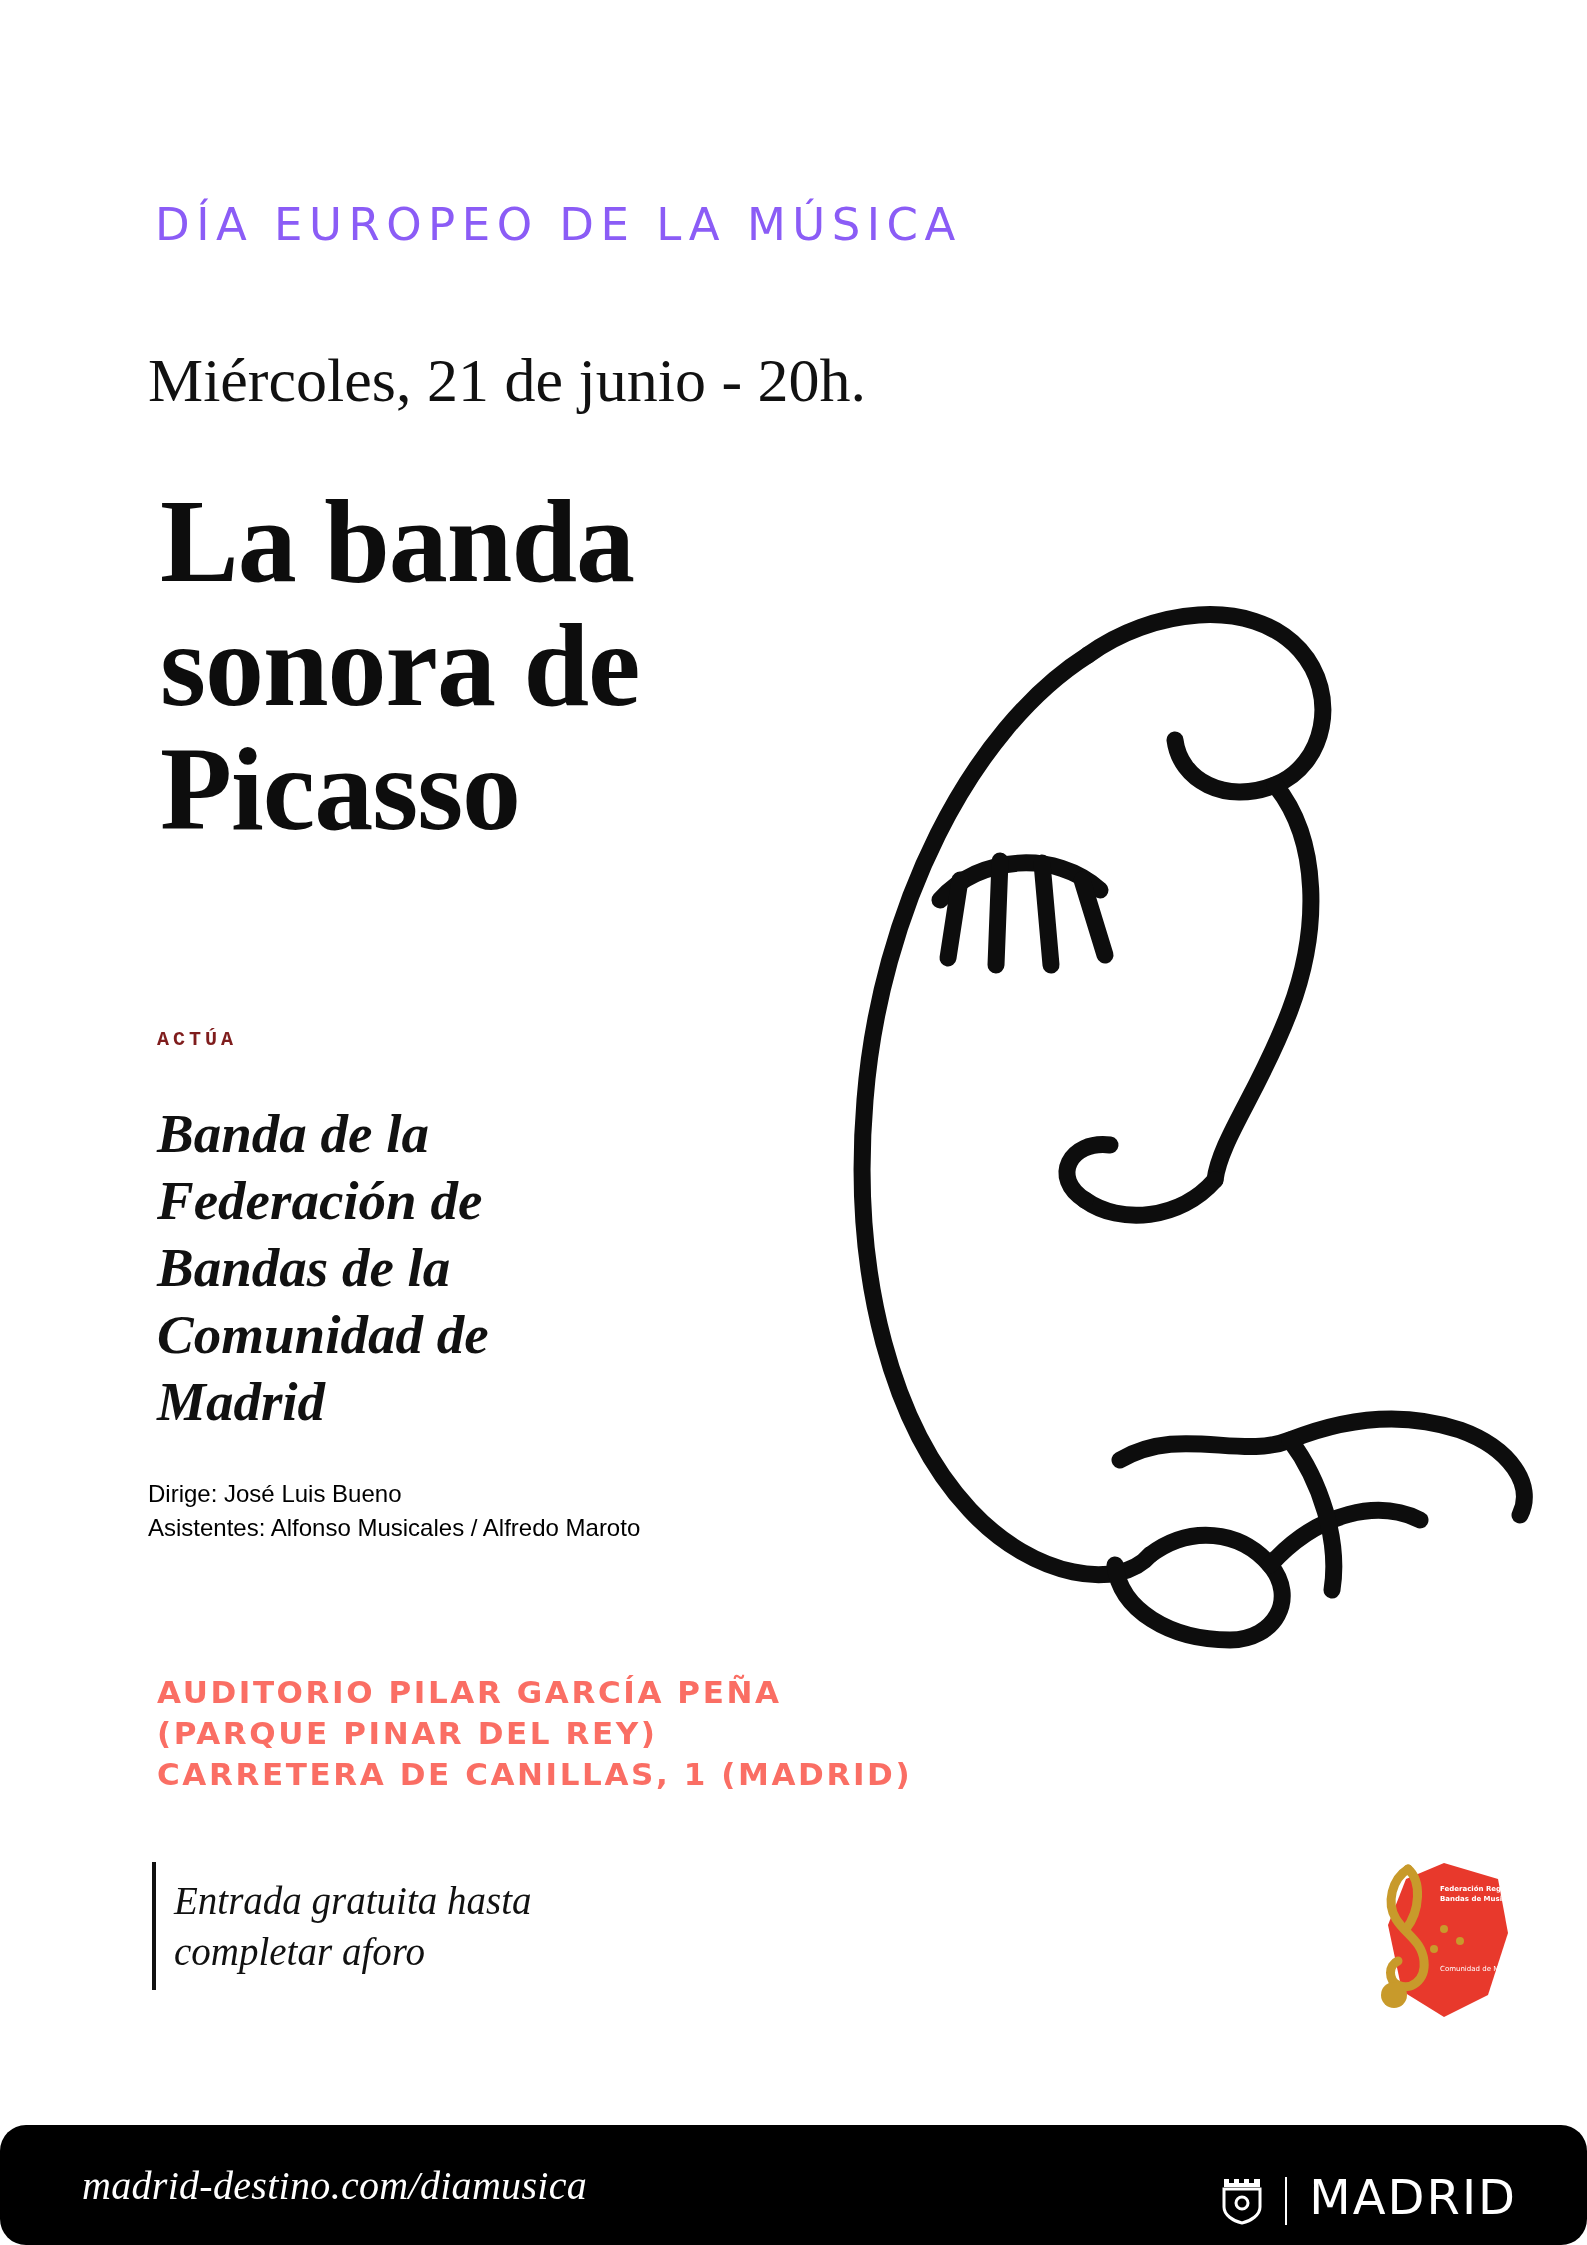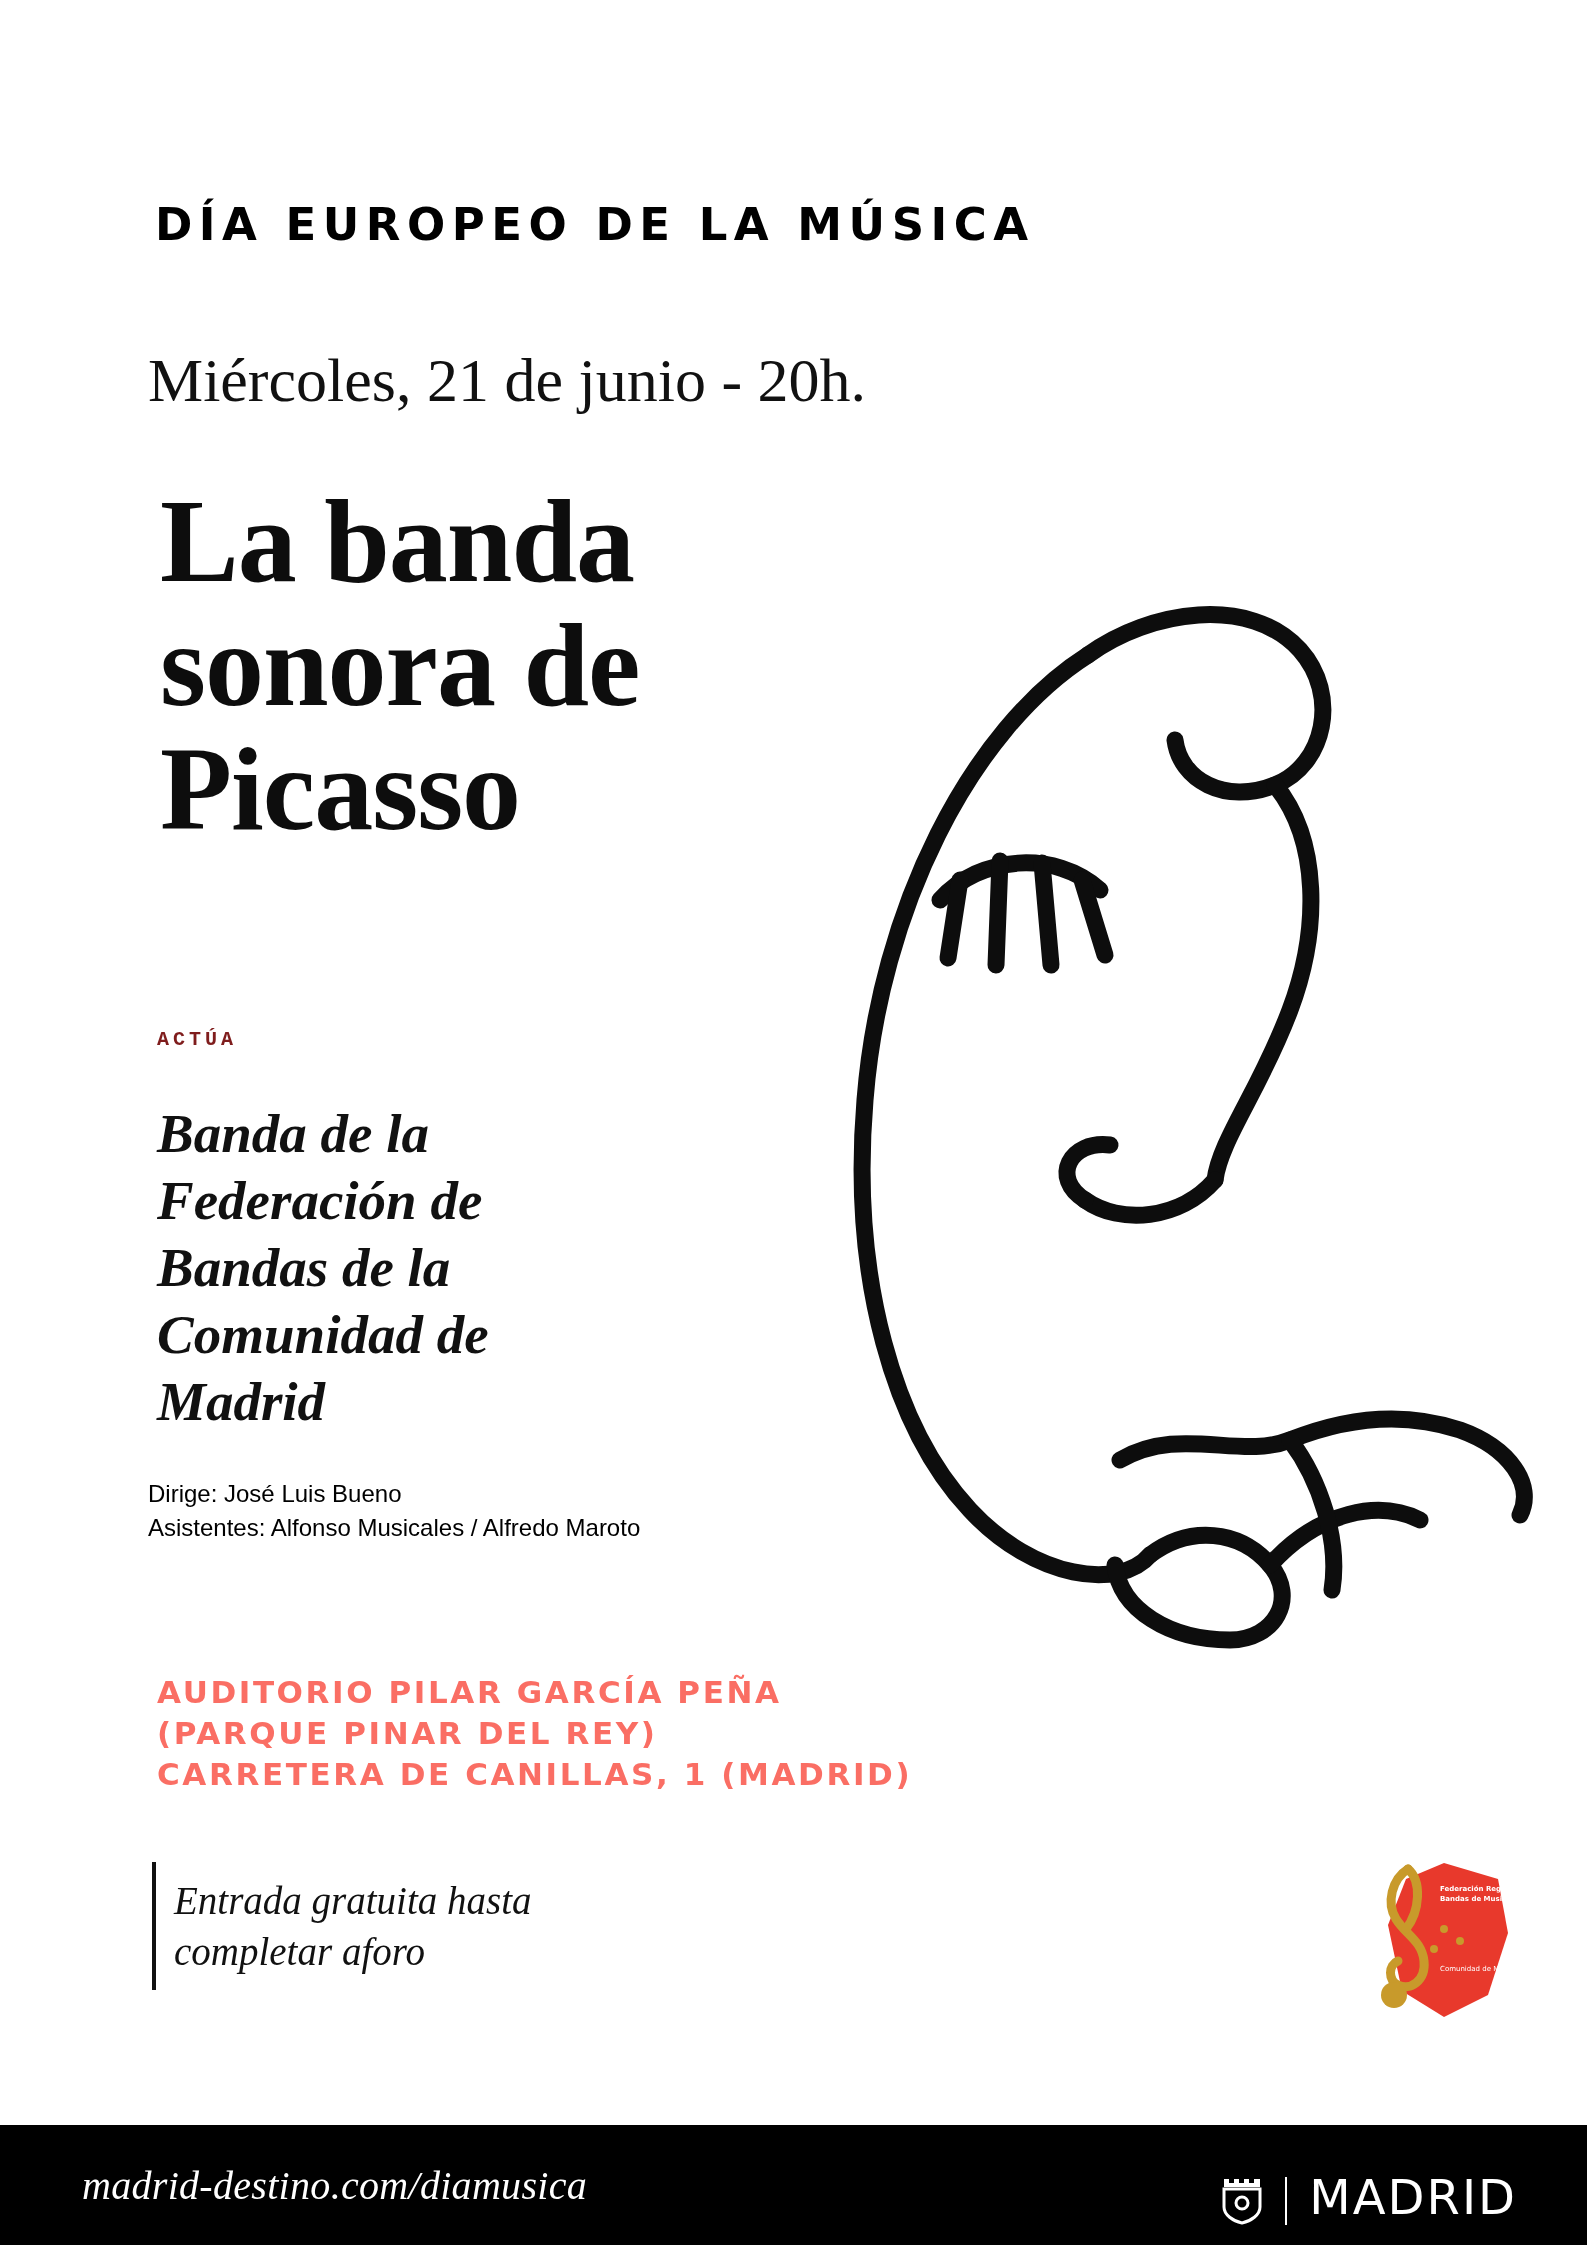--- a/index.html
+++ b/index.html
@@ -21,24 +21,24 @@
     background: #ffffff;
     overflow: hidden;
   }
 
   
   .eyebrow {
     position: absolute;
     left: 155px;
     top: 198px;
     font-family: "DejaVu Sans", sans-serif;
-    font-weight: bold;
+    font-weight: normal;
     font-size: 45px;
     letter-spacing: 6.5px;
-    color: #000000;
+    color: #8b5cf6;
     white-space: nowrap;
   }
 
   
   .dateline {
     position: absolute;
     left: 148px;
     top: 345px;
     font-family: "Liberation Serif", serif;
     font-size: 62px;
@@ -156,20 +156,21 @@
   
   .footer {
     position: absolute;
     left: 0;
     bottom: 0;
     width: 1587px;
     height: 120px;
     background: #000000;
     display: flex;
     align-items: center;
+    border-radius: 26px;
   }
   .footer-url {
     position: absolute;
     left: 82px;
     font-family: "Liberation Serif", serif;
     font-style: italic;
     font-size: 40px;
     color: #ffffff;
     letter-spacing: 0.3px;
   }

